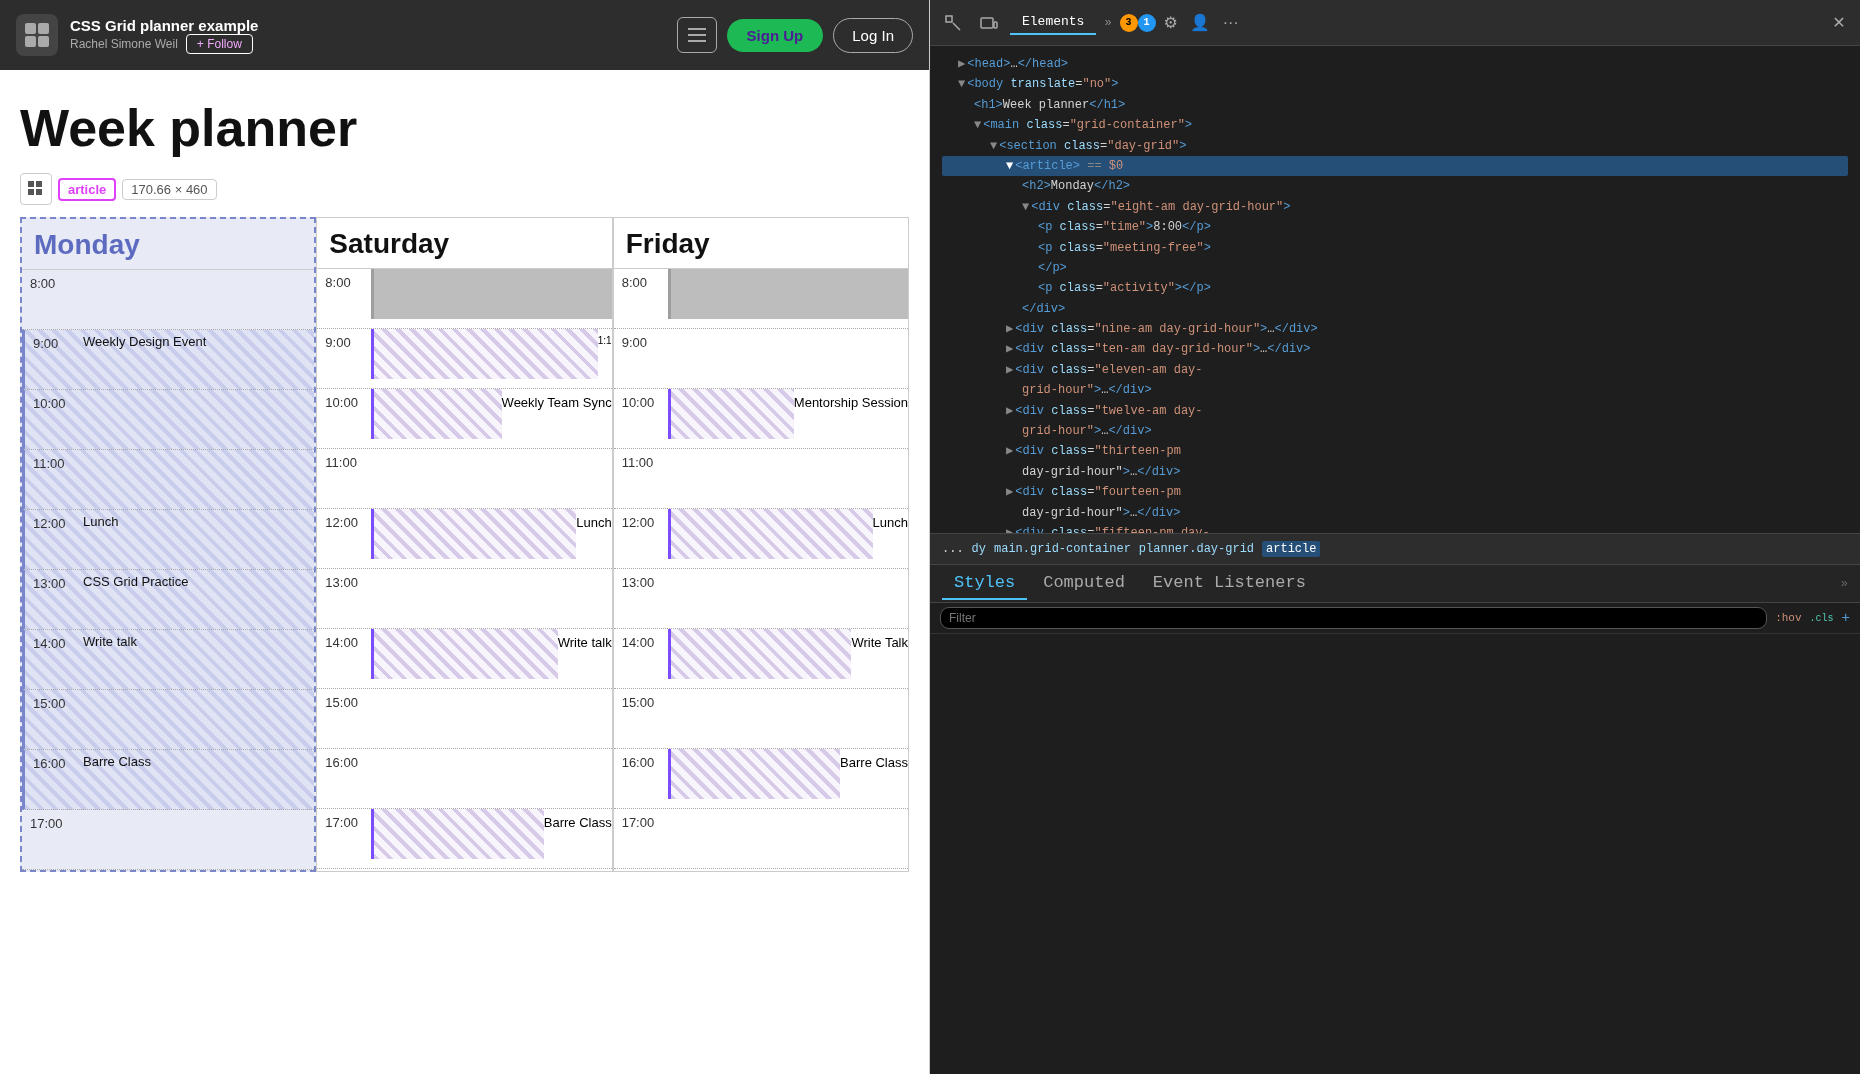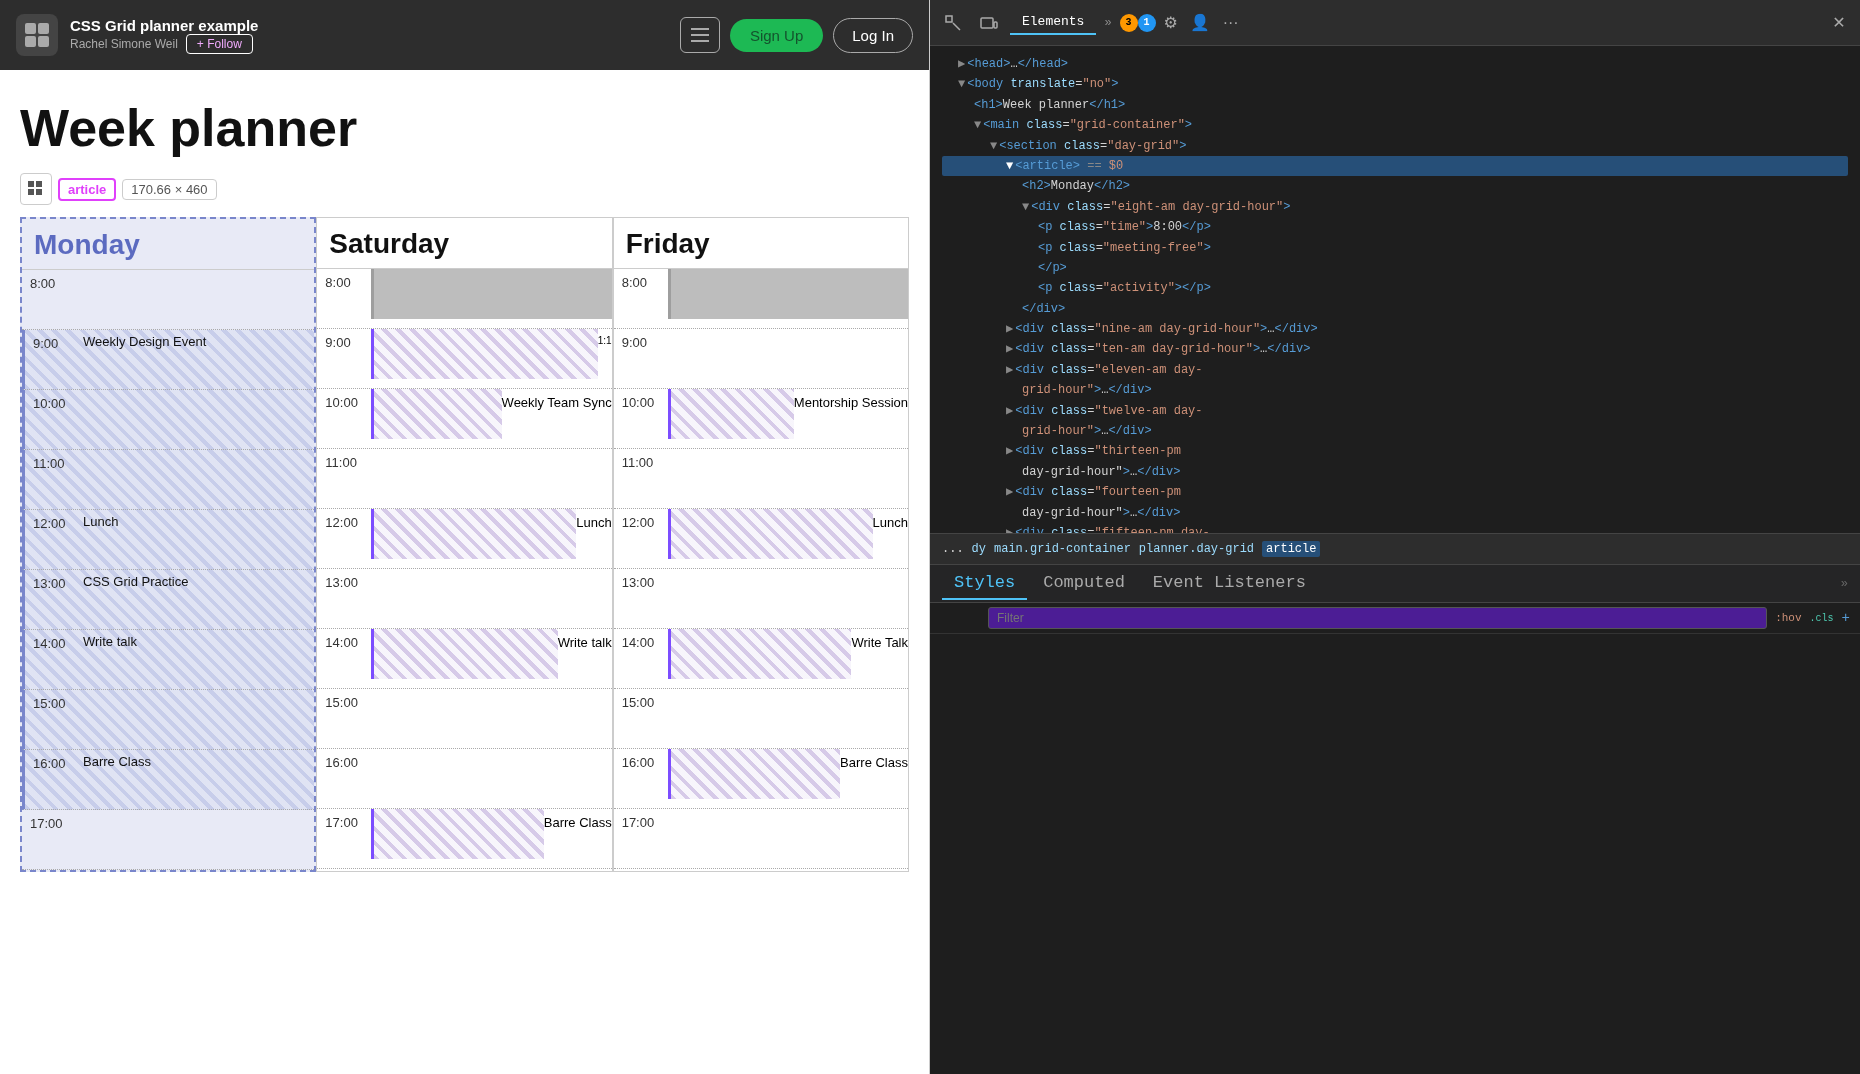--- a/index.html
+++ b/index.html
@@ -89,26 +89,26 @@
       width: 40px;
       height: 36px;
       display: flex;
       align-items: center;
       justify-content: center;
       cursor: pointer;
     }
 
     .signup-btn {
       background: #1db954;
-      color: #14532d;
+      color: #4c1d95;
       border: none;
       border-radius: 20px;
       padding: 8px 20px;
       font-size: 15px;
-      font-weight: 400;
+      font-weight: 700;
       cursor: pointer;
     }
 
     .login-btn {
       background: transparent;
       border: 1.5px solid #aaa;
       color: #fff;
       border-radius: 20px;
       padding: 8px 18px;
       font-size: 15px;
@@ -455,29 +455,28 @@
     #filter-bar {
       display: flex;
       align-items: center;
       padding: 4px 10px;
       border-bottom: 1px solid #333;
       gap: 8px;
       flex-shrink: 0;
     }
 
     .filter-input {
-      background: #4c1d95;
+      background: #000000;
       border: 1px solid #555;
       color: #ccc;
       font-size: 12px;
       padding: 3px 8px;
-      border-radius: 3px;
+      border-radius: 9px;
       flex: 1;
       outline: none;
-      margin-left: 48px;
     }
 
     .filter-hov {
       color: #ce9178;
       font-size: 11px;
     }
 
     .filter-cls {
       color: #4ec9b0;
       font-size: 10px;

